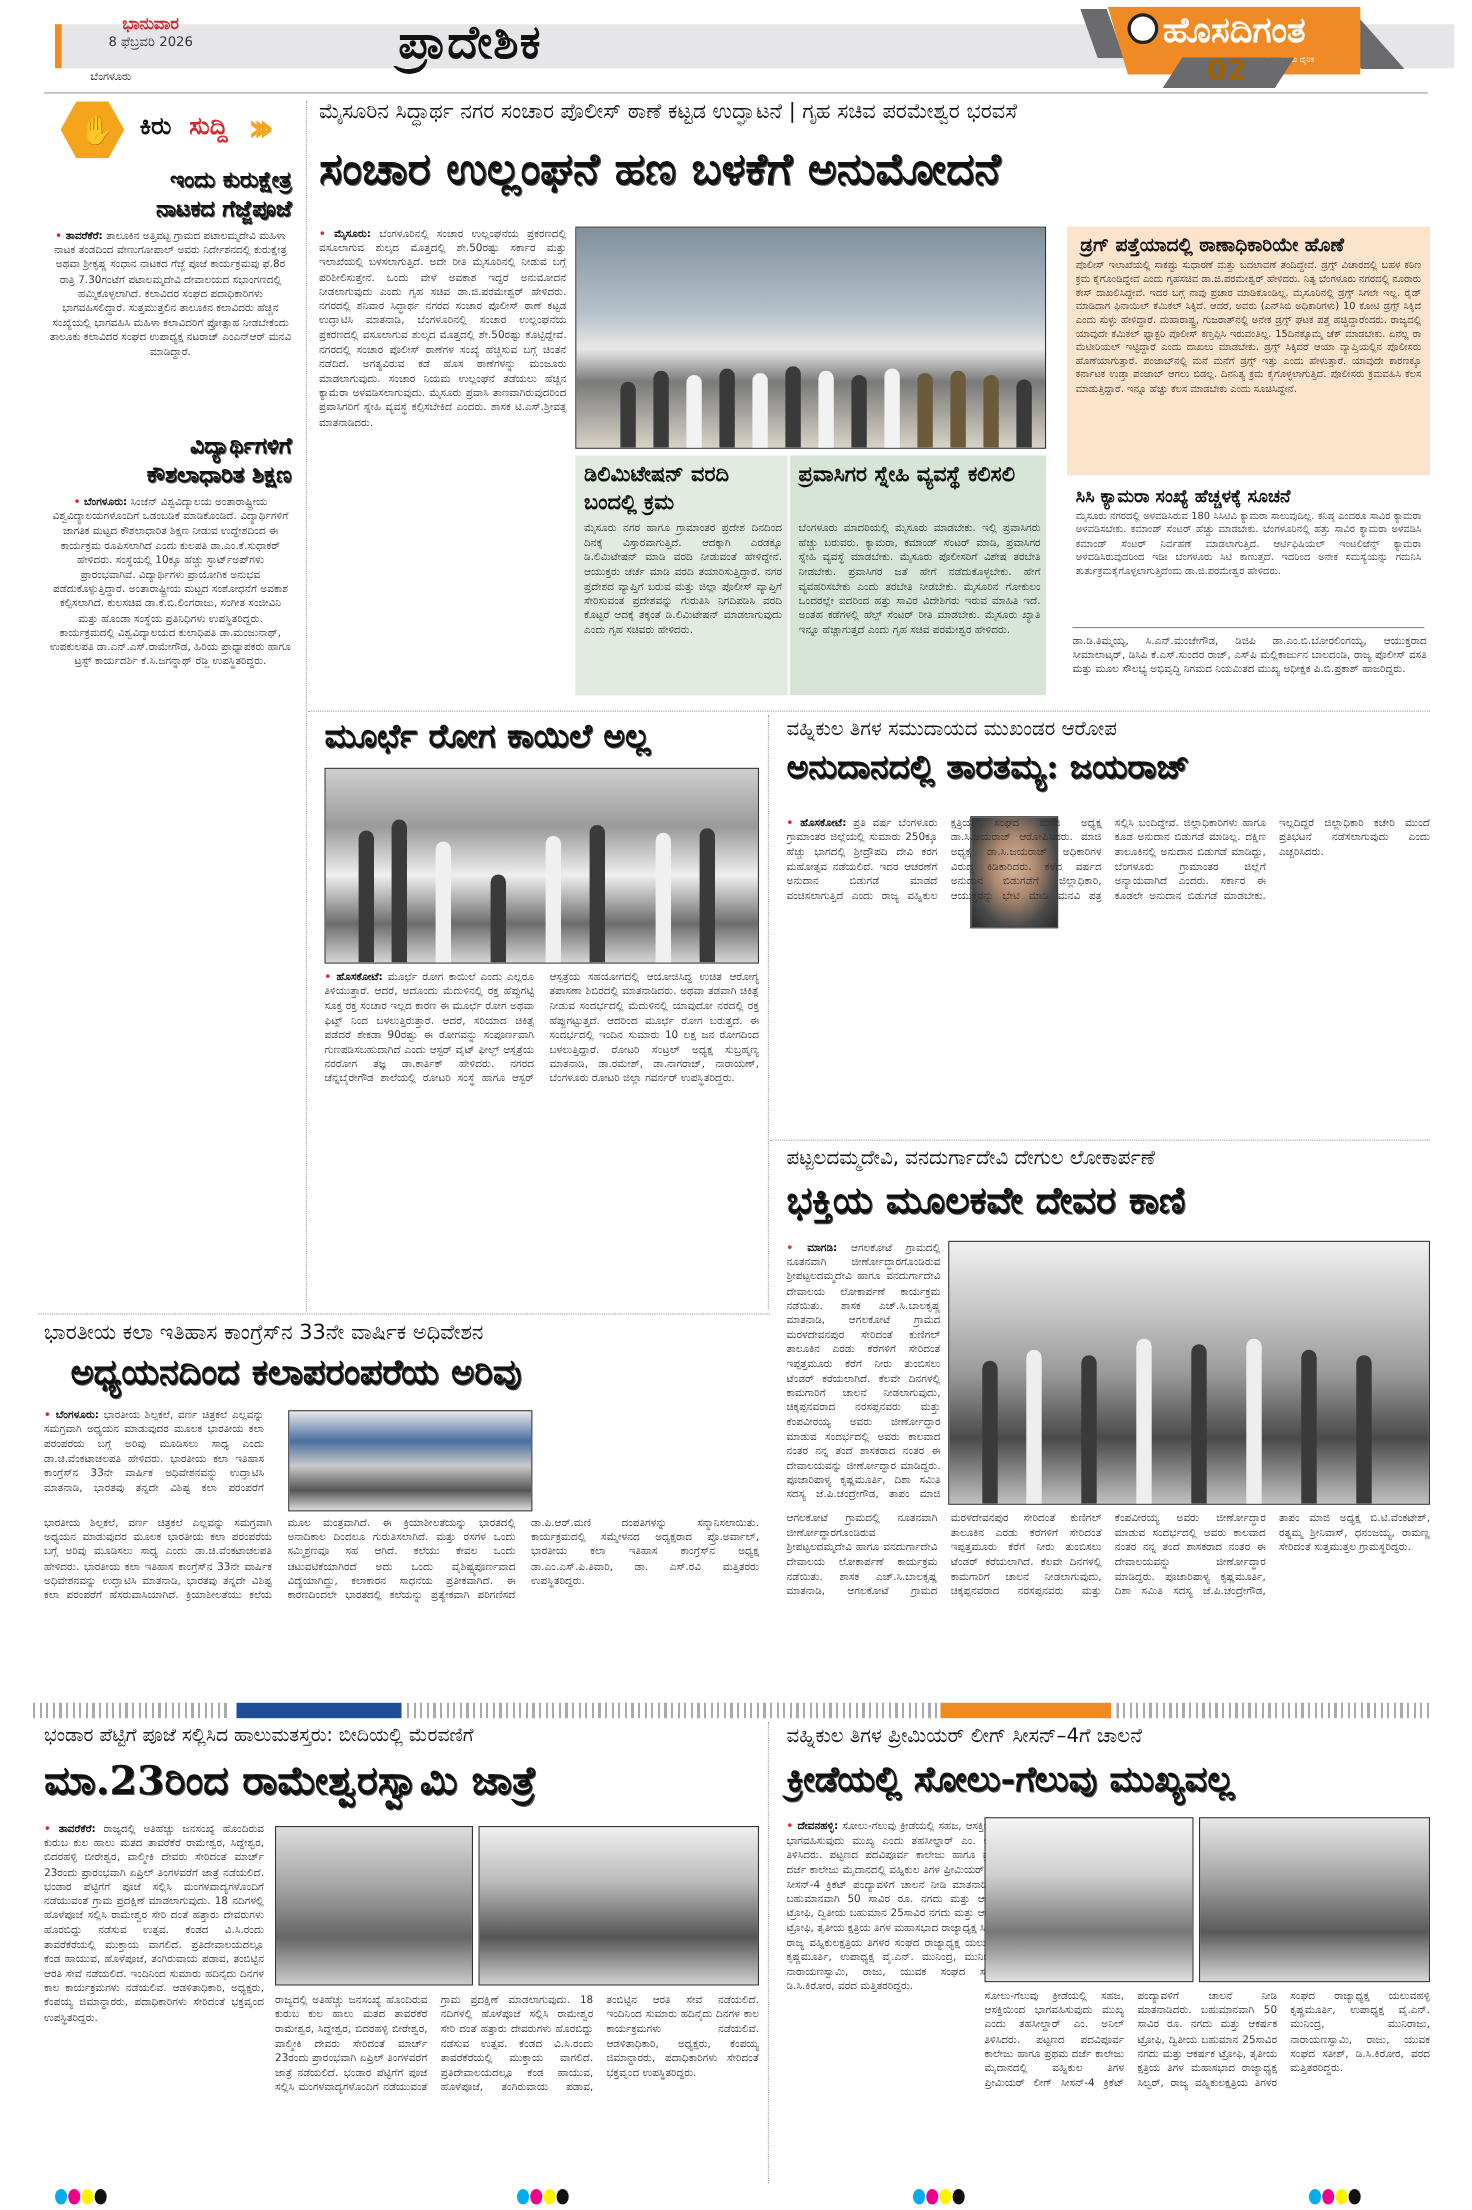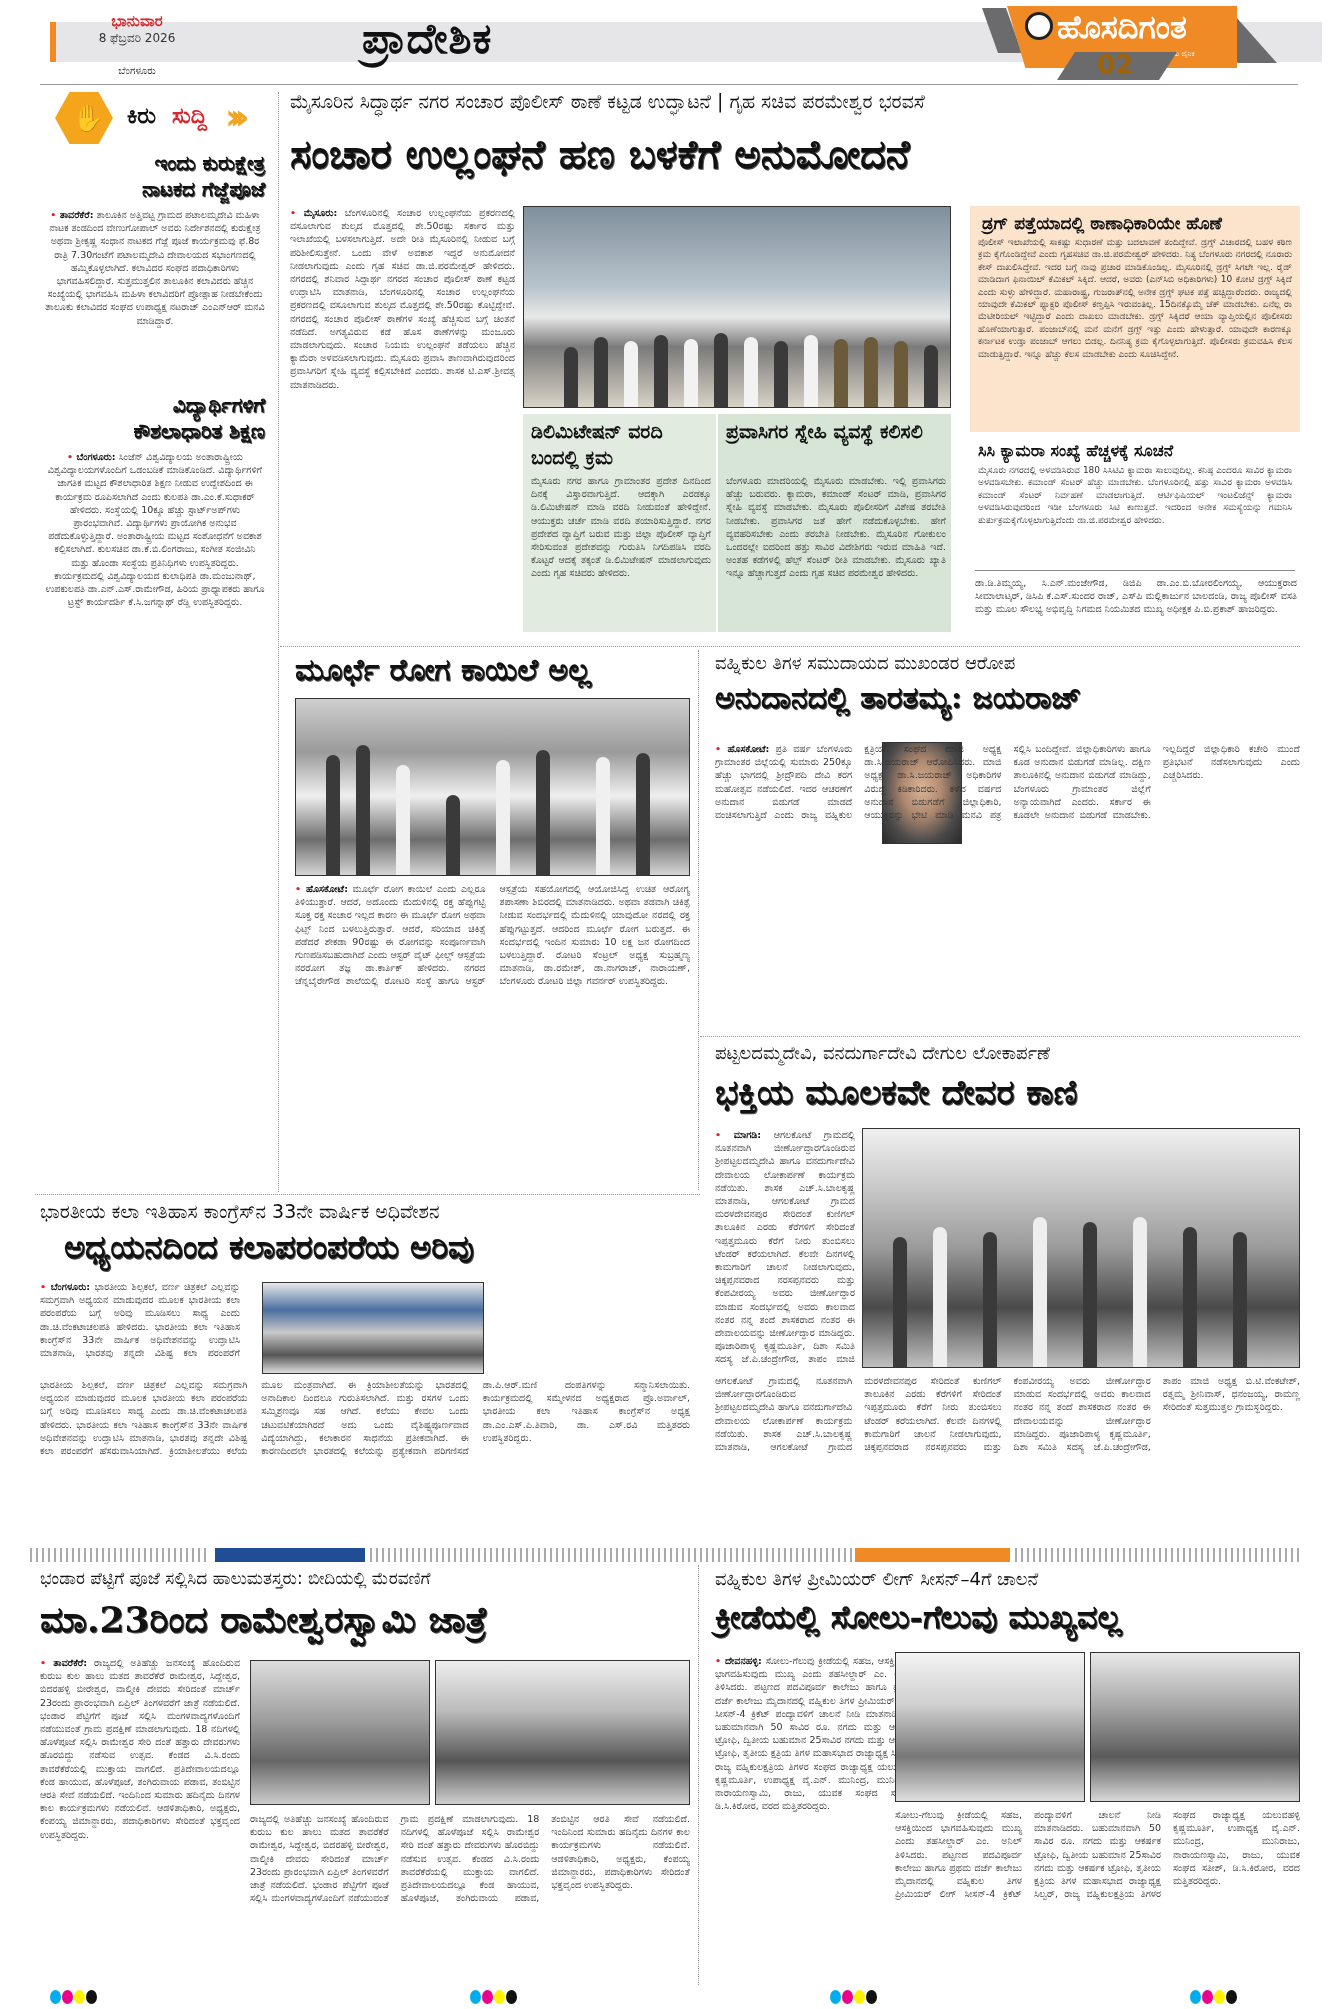--- a/index.html
+++ b/index.html
@@ -4,21 +4,21 @@
 <style>
   * { box-sizing: border-box; margin: 0; padding: 0; }
   body { width: 1338px; height: 2009px; background: #ffffff; font-family: "DejaVu Sans", sans-serif; color: #1a1a1a; position: relative; overflow: hidden; }
 
   
   .masthead { position: absolute; top: 0; left: 0; width: 1338px; height: 78px; margin-left: 17px; }
   .mast-band { position: absolute; left: 35px; top: 22px; width: 1270px; height: 40px; background: #e6e6e8; }
   .mast-orange-bar { position: absolute; left: 33px; top: 22px; width: 6px; height: 40px; background: #f08a24; }
   .mast-day { position: absolute; left: 65px; top: 12px; width: 110px; text-align: center; color: #d4282e; font-size: 15px; font-weight: bold; }
   .mast-date { position: absolute; left: 55px; top: 31px; width: 130px; text-align: center; font-size: 12px; color: #333; }
-  .mast-city { position: absolute; left: 65px; top: 65px; width: 110px; text-align: center; font-size: 10px; color: #222; }
+  .mast-city { position: absolute; left: 65px; top: 65px; width: 110px; text-align: left; font-size: 10px; color: #222; }
   .mast-section { position: absolute; left: 345px; top: 14px; font-size: 42px; font-weight: bold; font-family: "DejaVu Serif", serif; color: #111; letter-spacing: 1px; }
   .brand-orange { position: absolute; left: 990px; top: 6px; width: 230px; height: 62px; background: #f08a24; clip-path: polygon(0 0, 100% 0, 100% 100%, 8% 100%); }
   .brand-grey-right { position: absolute; left: 1120px; top: 8px; width: 140px; height: 55px; background: #6b6b6e; clip-path: polygon(40% 0, 65% 0, 100% 100%, 72% 100%); }
   .brand-grey-left { position: absolute; left: 965px; top: 8px; width: 40px; height: 45px; background: #6b6b6e; clip-path: polygon(0 0, 60% 0, 100% 100%, 40% 100%); }
   .brand-logo-circle { position: absolute; left: 1008px; top: 12px; width: 28px; height: 28px; border-radius: 50%; background: #fff; border: 3px solid #222; }
   .brand-name { position: absolute; left: 1040px; top: 8px; color: #fff; font-size: 32px; font-weight: bold; }
   .brand-tag { position: absolute; left: 1125px; top: 50px; color: #fff; font-size: 7px; }
   .brand-page-tab { position: absolute; left: 1040px; top: 52px; width: 120px; height: 28px; background: #6b6b6e; clip-path: polygon(15% 0, 100% 0, 85% 100%, 0 100%); }
   .brand-page { position: absolute; left: 1080px; top: 50px; color: #a16207; font-size: 26px; font-weight: bold; }
 

